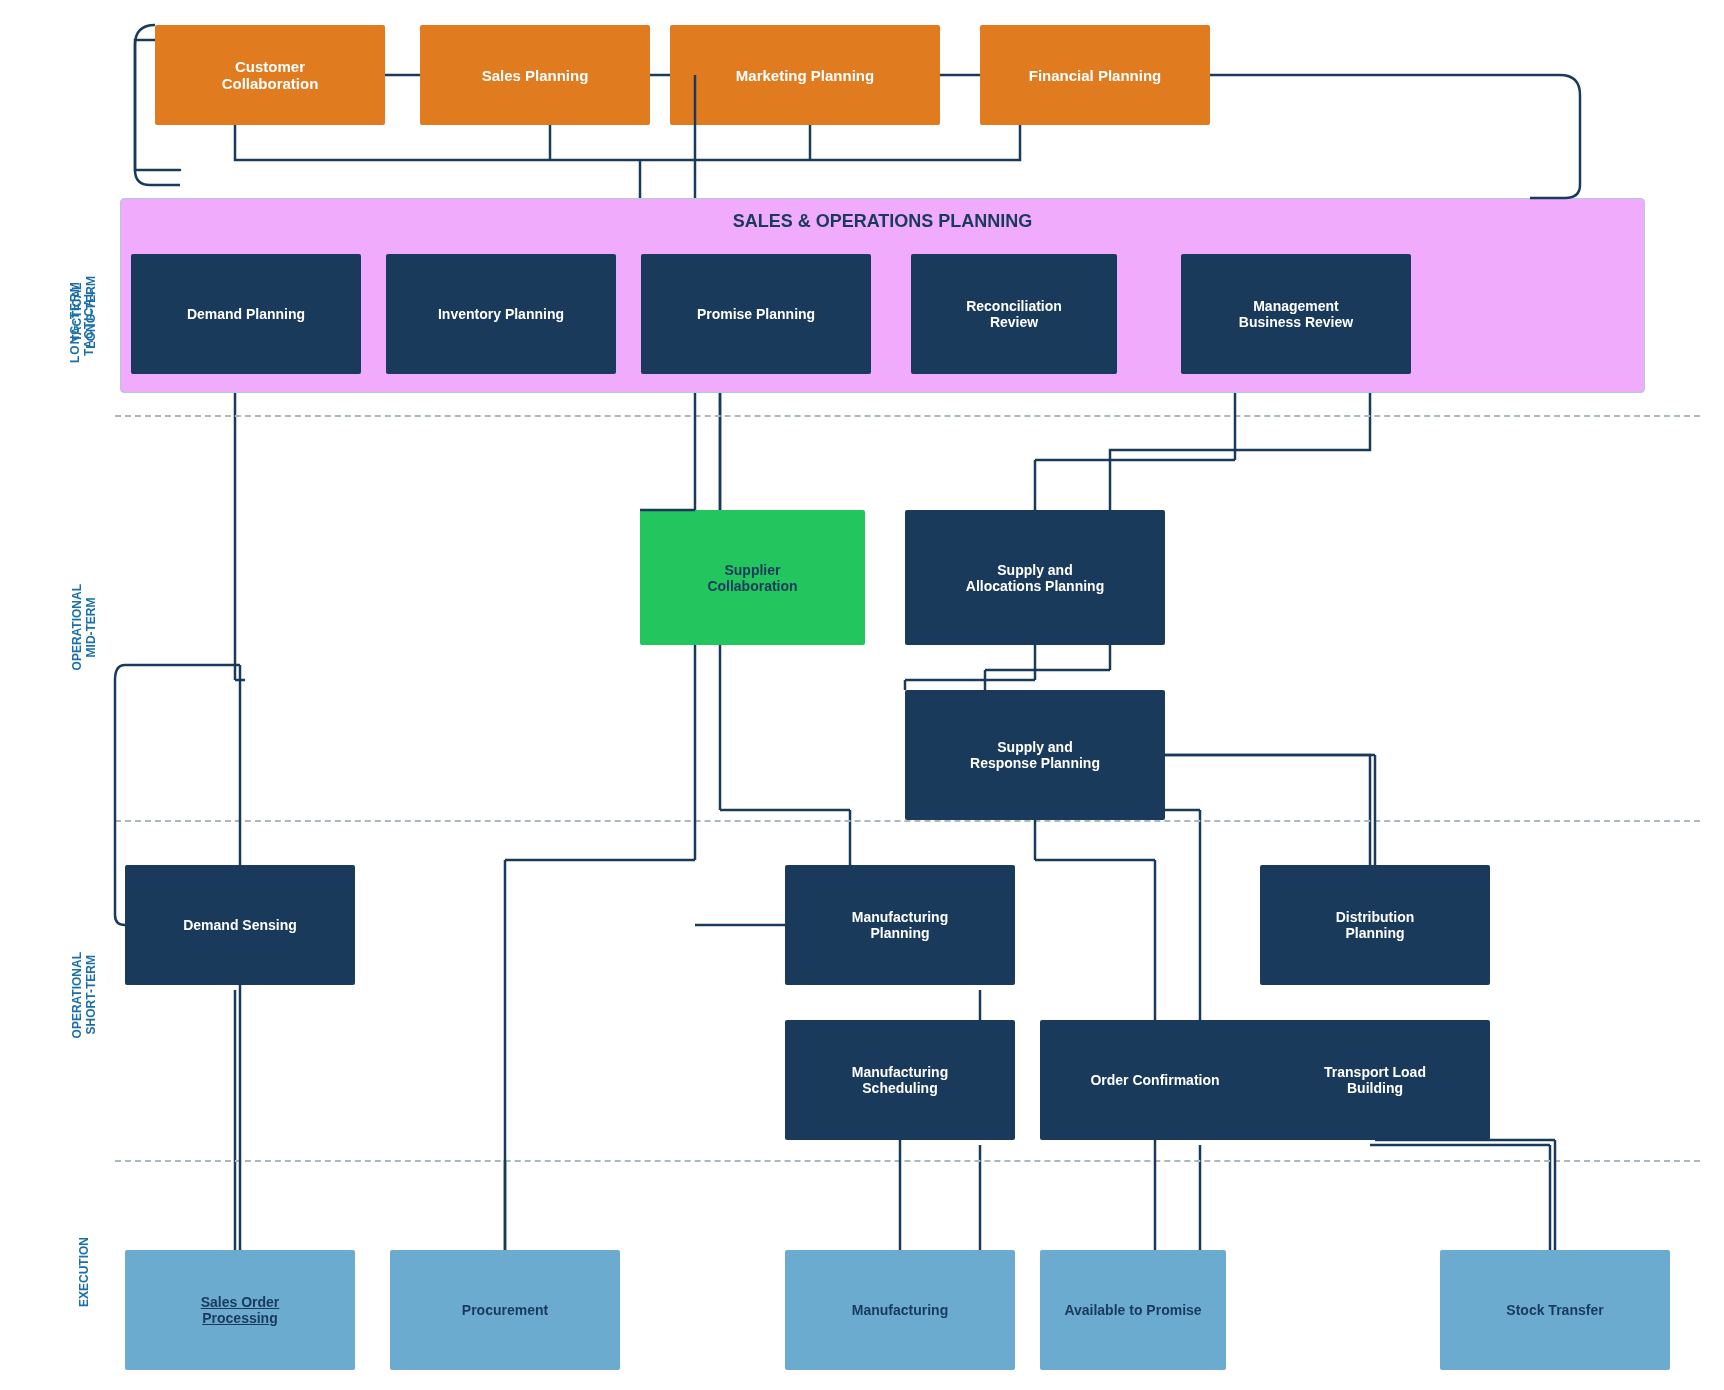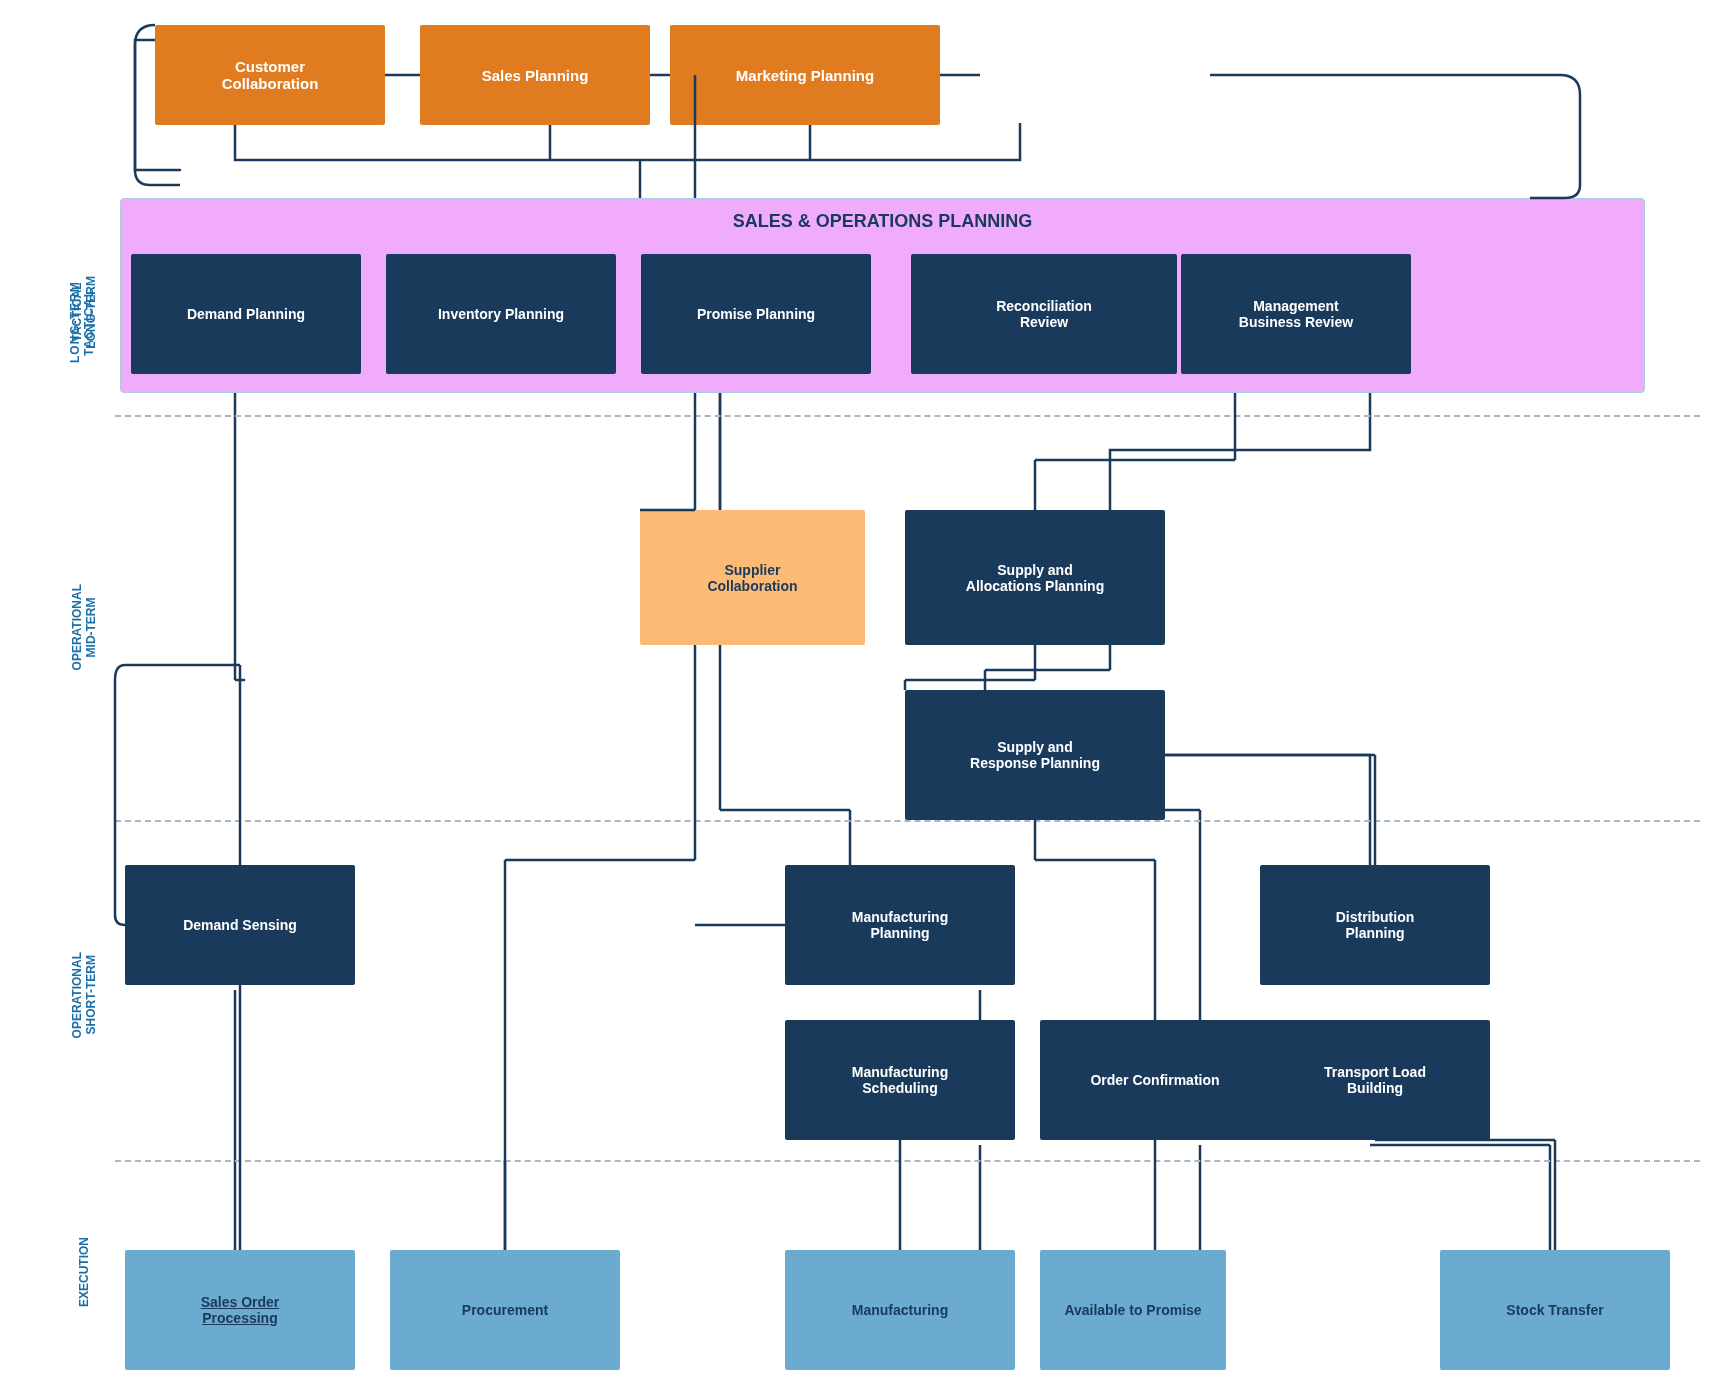--- a/index.html
+++ b/index.html
@@ -194,44 +194,47 @@
   <div class="box-orange" style="left:95px; top:5px; width:230px; height:100px;">
     <span style="white-space:pre-line;">Customer
 Collaboration</span>
   </div>
   <div class="box-orange" style="left:360px; top:5px; width:230px; height:100px;">
     <span>Sales Planning</span>
   </div>
   <div class="box-orange" style="left:610px; top:5px; width:270px; height:100px;">
     <span>Marketing Planning</span>
   </div>
+  <div class="box-orange" style="left:920px; top:5px; width:230px; height:100px;">
+    <span>Financial Planning</span>
+  </div>
 
   <div class="sop-section" style="left:60px; top:178px; width:1525px; height:195px;">
     <div class="sop-title" style="top:12px; left:0; right:0;">SALES &amp; OPERATIONS PLANNING</div>
 
     <div class="box-dark-blue" style="left:10px; top:55px; width:230px; height:120px;">
       <span>Demand Planning</span>
     </div>
     <div class="box-dark-blue" style="left:265px; top:55px; width:230px; height:120px;">
       <span>Inventory Planning</span>
     </div>
     <div class="box-dark-blue" style="left:520px; top:55px; width:230px; height:120px;">
       <span>Promise Planning</span>
     </div>
-    <div class="box-dark-blue" style="left:790px; top:55px; width:266px; height:120px;">
+    <div class="box-dark-blue" style="left:790px; top:55px; width:206px; height:120px;">
       <span style="white-space:pre-line;">Reconciliation
 Review</span>
     </div>
     <div class="box-dark-blue" style="left:1060px; top:55px; width:230px; height:120px;">
       <span style="white-space:pre-line;">Management
 Business Review</span>
     </div>
   </div>
 
-  <div class="box-med-blue" style="left:580px; top:490px; width:225px; height:135px; background:#fdba74;">
+  <div class="box-med-blue" style="left:580px; top:490px; width:225px; height:135px; background:#22c55e;">
     <span style="white-space:pre-line; color:#1a3a5c; font-weight:bold;">Supplier
 Collaboration</span>
   </div>
 
   <div class="box-dark-blue" style="left:845px; top:490px; width:260px; height:135px;">
     <span style="white-space:pre-line;">Supply and
 Allocations Planning</span>
   </div>
 
   <div class="box-dark-blue" style="left:845px; top:670px; width:260px; height:130px;">

